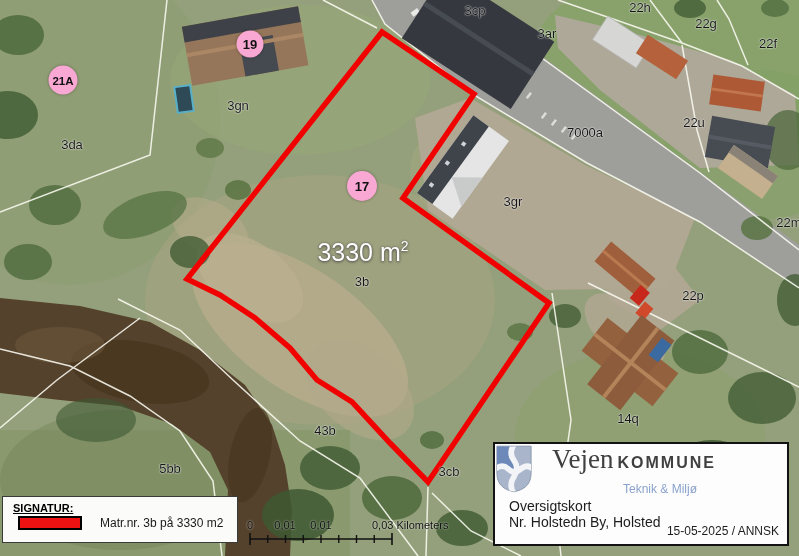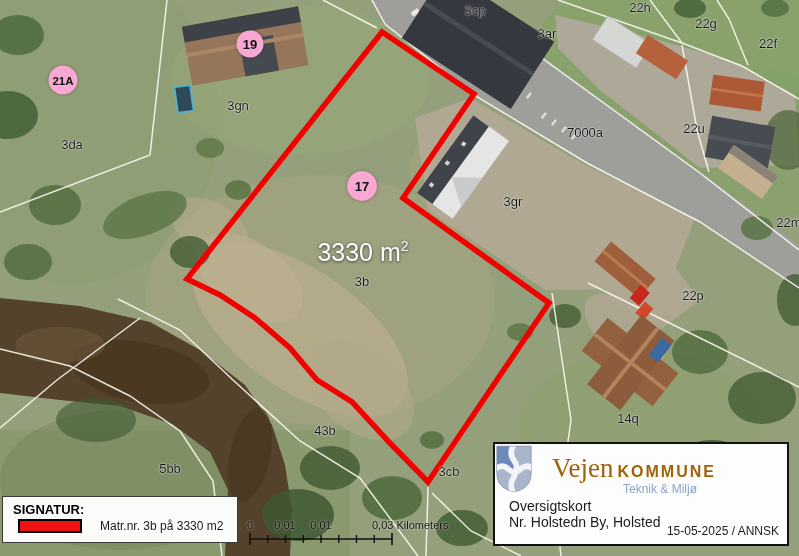--- a/index.html
+++ b/index.html
@@ -10,33 +10,33 @@
        white-space:nowrap;text-shadow:0 0 2px rgba(255,255,255,.85),0 0 1px rgba(255,255,255,.85);}
   .badge{position:absolute;transform:translate(-50%,-50%);background:#f9a8d4;border-radius:50%;
          display:flex;align-items:center;justify-content:center;font-weight:bold;color:#111;
          box-shadow:0 0 3px rgba(0,0,0,.35);}
   .area-label{position:absolute;left:363px;top:252px;transform:translate(-50%,-50%);
        color:#fff;font-size:25px;white-space:nowrap;
        text-shadow:0 1px 3px rgba(70,70,70,.9),0 0 2px rgba(90,90,90,.7);}
   .area-label sup{font-size:14px;}
   .legend{position:absolute;left:2px;top:496px;width:234px;height:45px;background:#fbfbfa;
        border:1px solid #3a3a3a;}
-  .legend-title{font-size:13px;font-weight:bold;color:#000;margin:5px 0 2px 10px;}
+  .legend-title{font-size:11px;font-weight:bold;color:#000;margin:5px 0 2px 10px;text-decoration:underline;}
   .legend-row{display:flex;align-items:center;margin-left:15px;}
   .swatch{width:60px;height:10px;background:#ee1212;border:2px solid #000;display:inline-block;}
   .legend-entry{font-size:12px;color:#1a1a1a;margin-left:18px;}
   .scalebar{position:absolute;left:244px;top:519px;width:215px;height:28px;}
   .scalebar .sb-l{position:absolute;top:0;transform:translateX(-50%);font-size:11px;color:#111;
        text-shadow:0 0 2px rgba(255,255,255,.8);}
   .scalebar .sb-end{position:absolute;top:0;left:128px;transform:none;font-size:11px;color:#111;
        white-space:nowrap;text-shadow:0 0 2px rgba(255,255,255,.8);}
   .infobox{position:absolute;left:493px;top:442px;width:292px;height:100px;background:#fdfdfd;
        border:2px solid #121212;}
   .logo-shield{position:absolute;left:12px;top:8px;}
-  .brand{position:absolute;left:57px;top:9px;white-space:nowrap;color:#a16207;}
+  .brand{position:absolute;left:57px;top:0;white-space:nowrap;color:#404040;}
   .brand .b1{font-family:"Liberation Serif",serif;font-size:27px;}
   .brand .b2{font-size:16px;font-weight:600;letter-spacing:2px;margin-left:4px;}
   .brand-dept{position:absolute;left:110px;top:38px;width:110px;text-align:center;
        font-size:12px;color:#8aa2cc;}
   .info-lines{position:absolute;left:14px;top:55px;font-size:14px;color:#1c1c1c;line-height:15.5px;}
   .info-date{position:absolute;right:8px;bottom:6px;font-size:12px;color:#1c1c1c;}
 </style>
 </head>
 <body>
 
@@ -198,21 +198,21 @@
 
   <polygon points="382,32 474,94 403,198 549,303 428,482 390,443 352,402 317,380 290,348 255,318 220,295 187,279" fill="none" stroke="#f10000" stroke-width="5.5" stroke-linejoin="miter"></polygon>
 </svg>
 
 <div class="lbl" style="left:475px;top:10px">3cp</div>
 <div class="lbl" style="left:547px;top:33px">3ar</div>
 <div class="lbl" style="left:640px;top:7px">22h</div>
 <div class="lbl" style="left:706px;top:23px">22g</div>
 <div class="lbl" style="left:768px;top:43px">22f</div>
 <div class="lbl" style="left:585px;top:132px">7000a</div>
-<div class="lbl" style="left:694px;top:128px">22u</div>
+<div class="lbl" style="left:694px;top:122px">22u</div>
 <div class="lbl" style="left:789px;top:222px">22m</div>
 <div class="lbl" style="left:693px;top:295px">22p</div>
 <div class="lbl" style="left:238px;top:105px">3gn</div>
 <div class="lbl" style="left:72px;top:144px">3da</div>
 <div class="lbl" style="left:513px;top:201px">3gr</div>
 <div class="lbl" style="left:362px;top:281px">3b</div>
 <div class="lbl" style="left:325px;top:430px">43b</div>
 <div class="lbl" style="left:170px;top:468px">5bb</div>
 <div class="lbl" style="left:449px;top:471px">3cb</div>
 <div class="lbl" style="left:628px;top:418px">14q</div>

